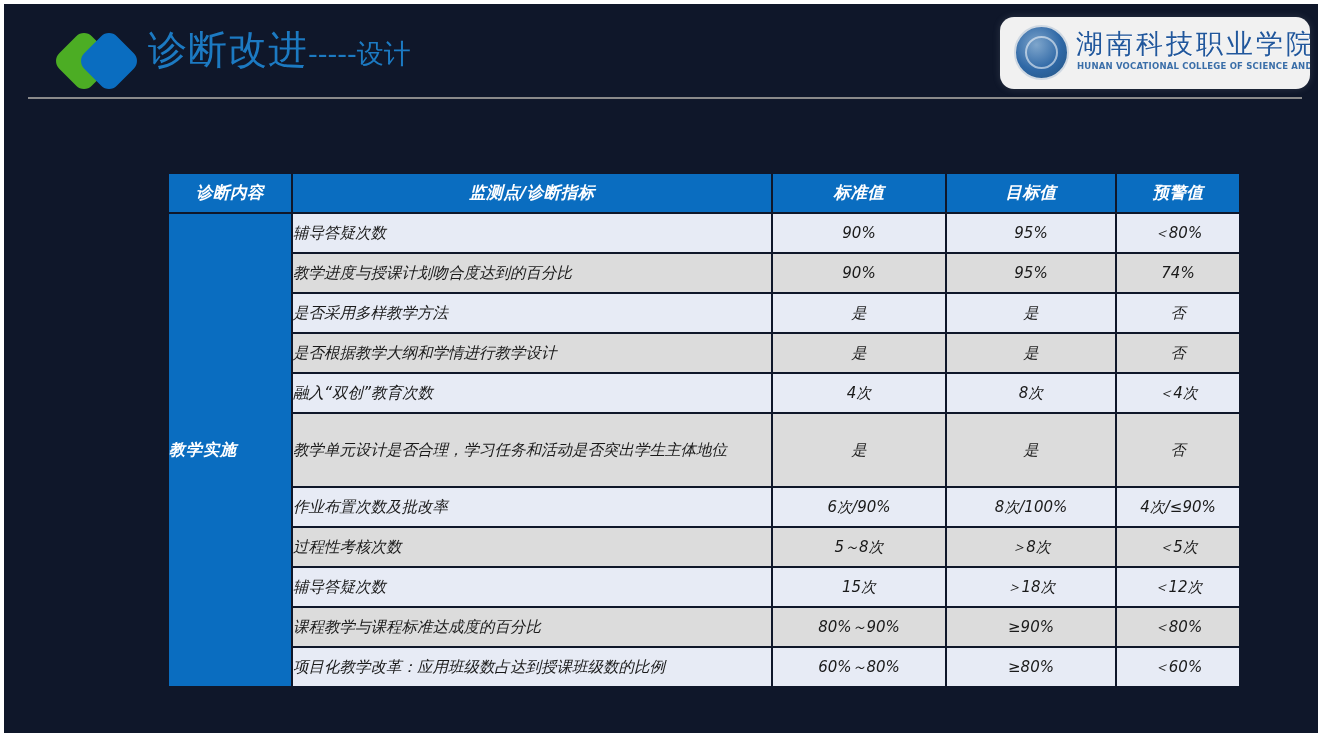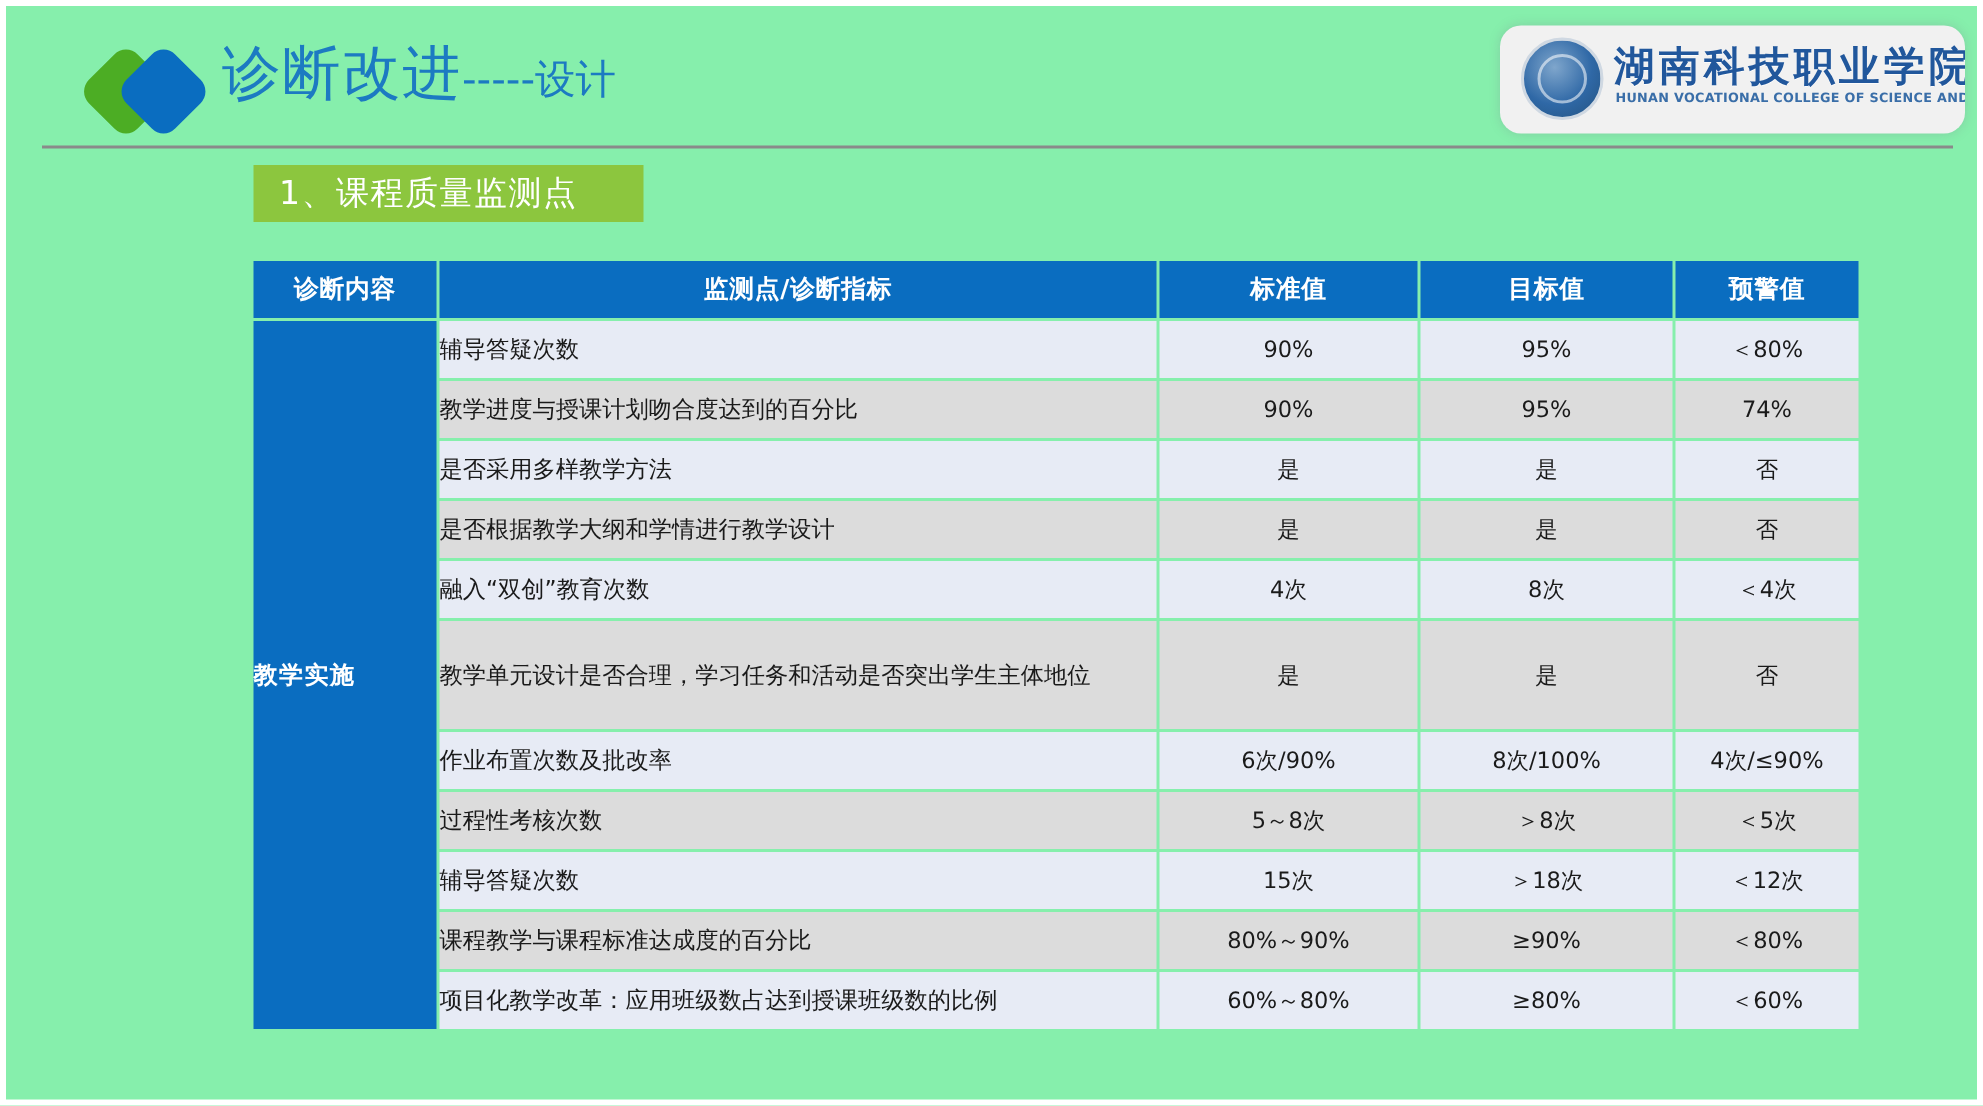--- a/index.html
+++ b/index.html
@@ -11,21 +11,21 @@
     height: 737px;
     background: #ffffff;
     font-family: "DejaVu Sans", "Liberation Sans", sans-serif;
     overflow: hidden;
   }
 
   .slide {
     position: relative;
     width: 1322px;
     height: 737px;
-    background: #86efac;
+    background: #0f172a;
     box-sizing: border-box;
     border: 4px solid #ffffff;
     overflow: hidden;
     padding-left: 28px;
   }
 
   
   .header {
     position: absolute;
     left: 0; top: 0;
@@ -105,21 +105,21 @@
     width: 33px; height: 33px;
     border-radius: 50%;
     border: 2px solid rgba(255,255,255,0.55);
     box-sizing: border-box;
   }
   .school-logo .cn-name {
     position: absolute;
     left: 76px;
     top: 9px;
     font-size: 27px;
-    font-weight: bold;
+    font-weight: normal;
     color: #21579c;
     letter-spacing: 3px;
     white-space: nowrap;
     font-family: "DejaVu Serif", "Liberation Serif", serif;
     text-shadow: 0 1px 0 rgba(255,255,255,0.7);
     text-align: right;
   }
   .school-logo .en-name {
     position: absolute;
     left: 77px;
@@ -164,20 +164,21 @@
     position: absolute;
     left: 163px;
     top: 168px;
     width: 1066px;
   }
   table.monitor {
     border-collapse: separate;
     border-spacing: 2px;
     width: 1066px;
     table-layout: fixed;
+    font-style: italic;
   }
   table.monitor th,
   table.monitor td {
     padding: 0;
     margin: 0;
     vertical-align: middle;
   }
   table.monitor thead th {
     background: #0a6dc0;
     color: #ffffff;
@@ -242,23 +243,20 @@
 
     <div class="school-logo">
       <div class="seal"></div>
       <div class="cn-name">湖南科技职业学院</div>
       <div class="en-name">HUNAN VOCATIONAL COLLEGE OF SCIENCE AND TECHNOLOGY</div>
     </div>
 
     <div class="header-rule"></div>
   </div>
 
-  <div class="section-banner">
-    <span class="label">1、课程质量监测点</span>
-  </div>
 
   <div class="table-wrap">
     <table class="monitor">
       <colgroup>
         <col class="col-cat">
         <col class="col-ind">
         <col class="col-std">
         <col class="col-tgt">
         <col class="col-warn">
       </colgroup>

